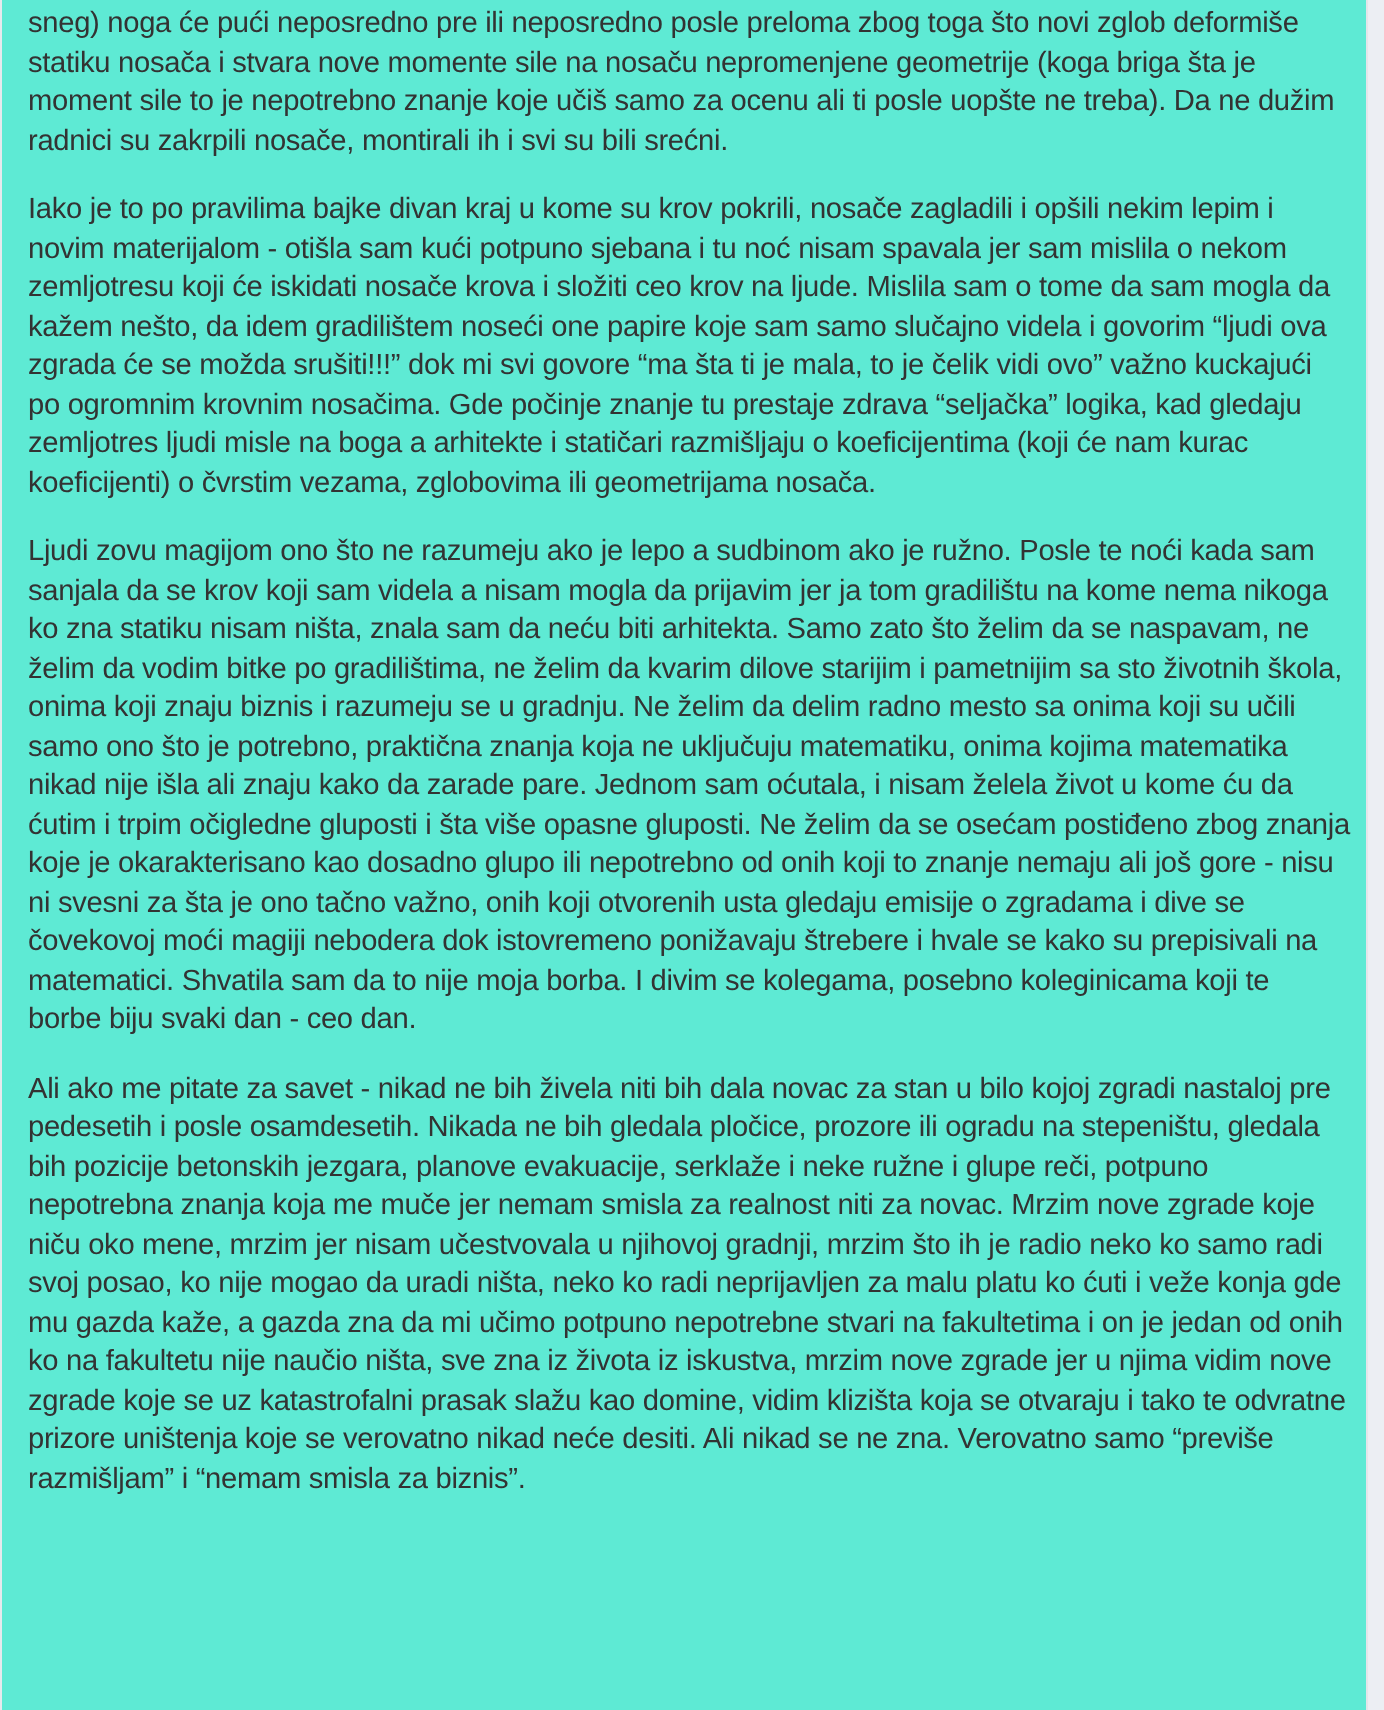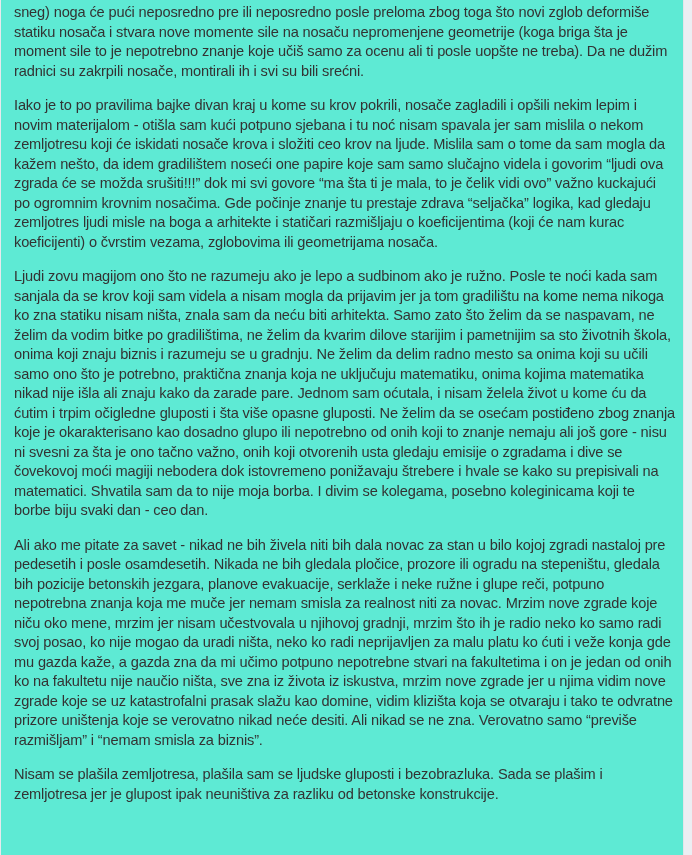--- a/index.html
+++ b/index.html
@@ -42,16 +42,15 @@
 </style>
 </head>
 <body>
 
 <div class="page">
   <div class="post-body">
     <p>sneg) noga će pući neposredno pre ili neposredno posle preloma zbog toga što novi zglob deformiše statiku nosača i stvara nove momente sile na nosaču nepromenjene geometrije (koga briga šta je moment sile to je nepotrebno znanje koje učiš samo za ocenu ali ti posle uopšte ne treba). Da ne dužim radnici su zakrpili nosače, montirali ih i svi su bili srećni.</p>
     <p>Iako je to po pravilima bajke divan kraj u kome su krov pokrili, nosače zagladili i opšili nekim lepim i novim materijalom - otišla sam kući potpuno sjebana i tu noć nisam spavala jer sam mislila o nekom zemljotresu koji će iskidati nosače krova i složiti ceo krov na ljude. Mislila sam o tome da sam mogla da kažem nešto, da idem gradilištem noseći one papire koje sam samo slučajno videla i govorim “ljudi ova zgrada će se možda srušiti!!!” dok mi svi govore “ma šta ti je mala, to je čelik vidi ovo” važno kuckajući po ogromnim krovnim nosačima. Gde počinje znanje tu prestaje zdrava “seljačka” logika, kad gledaju zemljotres ljudi misle na boga a arhitekte i statičari razmišljaju o koeficijentima (koji će nam kurac koeficijenti) o čvrstim vezama, zglobovima ili geometrijama nosača.</p>
     <p>Ljudi zovu magijom ono što ne razumeju ako je lepo a sudbinom ako je ružno. Posle te noći kada sam sanjala da se krov koji sam videla a nisam mogla da prijavim jer ja tom gradilištu na kome nema nikoga ko zna statiku nisam ništa, znala sam da neću biti arhitekta. Samo zato što želim da se naspavam, ne želim da vodim bitke po gradilištima, ne želim da kvarim dilove starijim i pametnijim sa sto životnih škola, onima koji znaju biznis i razumeju se u gradnju. Ne želim da delim radno mesto sa onima koji su učili samo ono što je potrebno, praktična znanja koja ne uključuju matematiku, onima kojima matematika nikad nije išla ali znaju kako da zarade pare. Jednom sam oćutala, i nisam želela život u kome ću da ćutim i trpim očigledne gluposti i šta više opasne gluposti. Ne želim da se osećam postiđeno zbog znanja koje je okarakterisano kao dosadno glupo ili nepotrebno od onih koji to znanje nemaju ali još gore - nisu ni svesni za šta je ono tačno važno, onih koji otvorenih usta gledaju emisije o zgradama i dive se čovekovoj moći magiji nebodera dok istovremeno ponižavaju štrebere i hvale se kako su prepisivali na matematici. Shvatila sam da to nije moja borba. I divim se kolegama, posebno koleginicama koji te borbe biju svaki dan - ceo dan.</p>
     <p>Ali ako me pitate za savet - nikad ne bih živela niti bih dala novac za stan u bilo kojoj zgradi nastaloj pre pedesetih i posle osamdesetih. Nikada ne bih gledala pločice, prozore ili ogradu na stepeništu, gledala bih pozicije betonskih jezgara, planove evakuacije, serklaže i neke ružne i glupe reči, potpuno nepotrebna znanja koja me muče jer nemam smisla za realnost niti za novac. Mrzim nove zgrade koje niču oko mene, mrzim jer nisam učestvovala u njihovoj gradnji, mrzim što ih je radio neko ko samo radi svoj posao, ko nije mogao da uradi ništa, neko ko radi neprijavljen za malu platu ko ćuti i veže konja gde mu gazda kaže, a gazda zna da mi učimo potpuno nepotrebne stvari na fakultetima i on je jedan od onih ko na fakultetu nije naučio ništa, sve zna iz života iz iskustva, mrzim nove zgrade jer u njima vidim nove zgrade koje se uz katastrofalni prasak slažu kao domine, vidim klizišta koja se otvaraju i tako te odvratne prizore uništenja koje se verovatno nikad neće desiti. Ali nikad se ne zna. Verovatno samo “previše razmišljam” i “nemam smisla za biznis”.</p>
-    <p>Nisam se plašila zemljotresa, plašila sam se ljudske gluposti i bezobrazluka. Sada se plašim i zemljotresa jer je glupost ipak neuništiva za razliku od betonske konstrukcije.</p>
   </div>
   <div class="right-gutter"></div>
 </div>
 
 </body></html>

